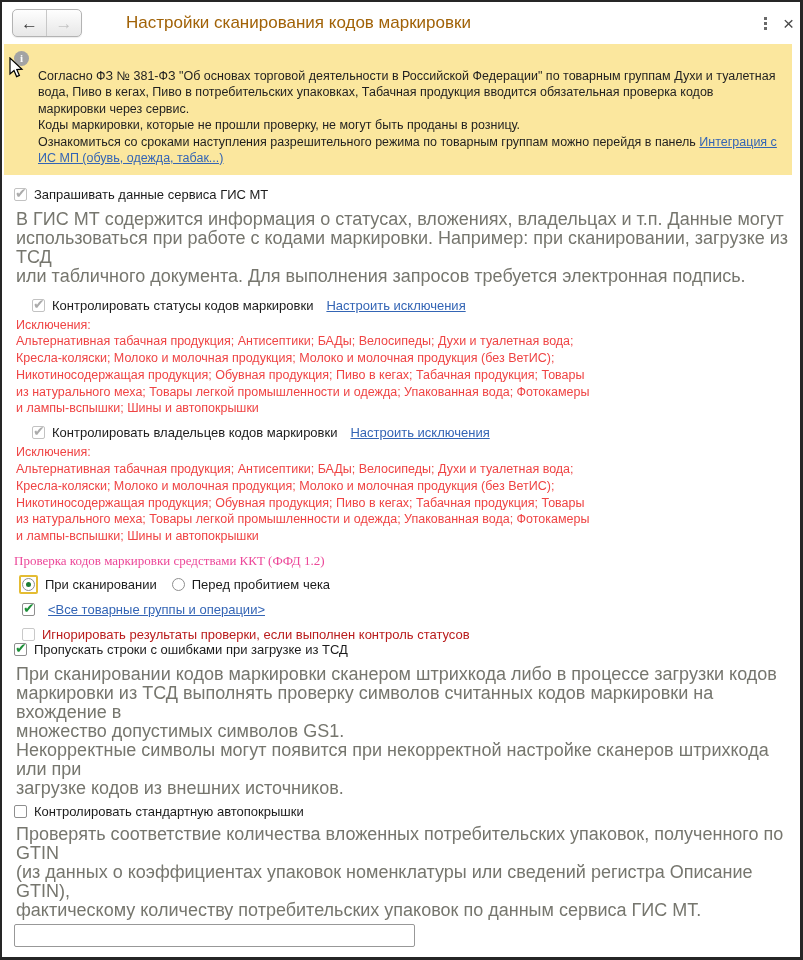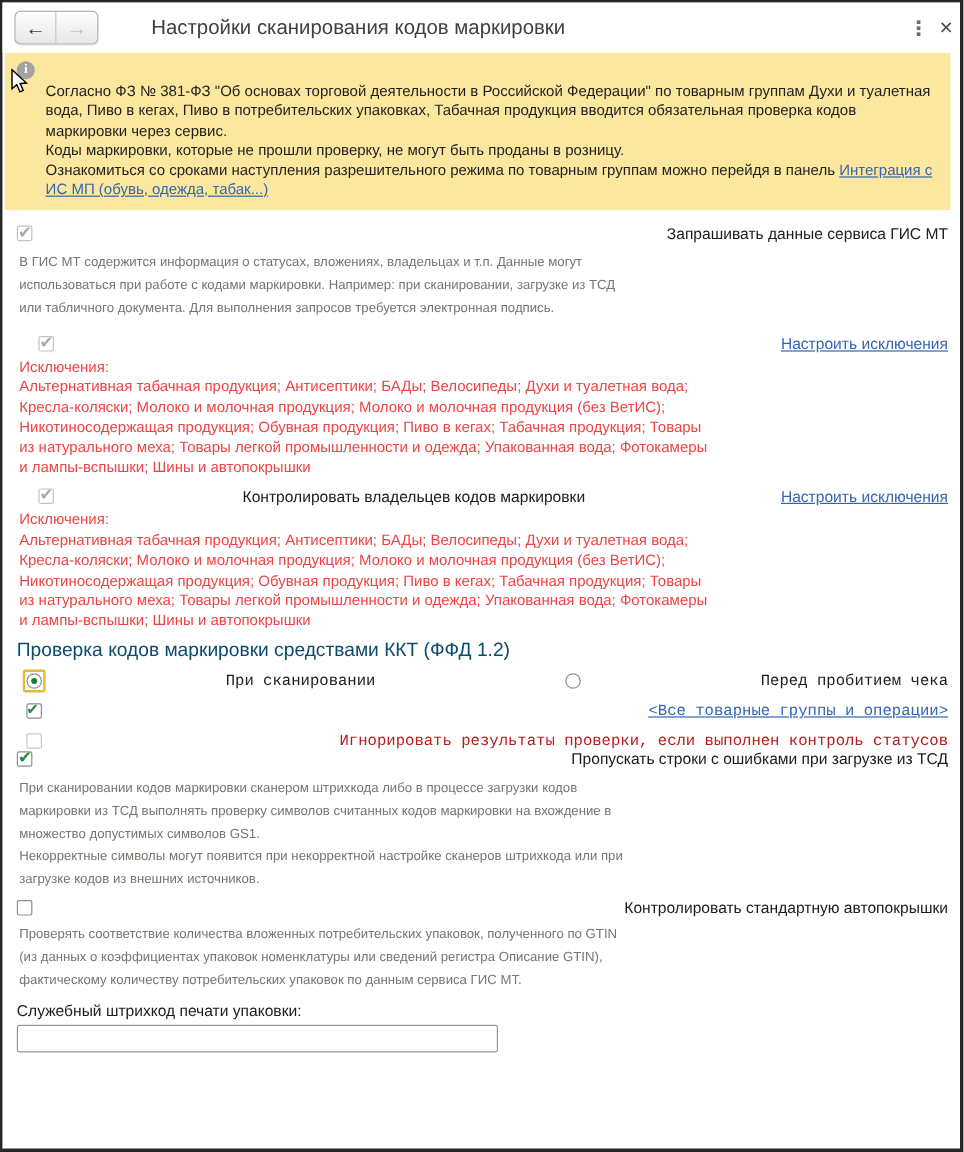--- a/index.html
+++ b/index.html
@@ -11,43 +11,43 @@
     font-family: "Liberation Sans", sans-serif; color: #1c1c1c;
   }
   
   .header { height: 42px; display: flex; align-items: center; padding: 0 10px; background:#fff; position: relative; }
   .nav-group { display: flex; border: 1px solid #b3b3b3; border-radius: 5px; overflow: hidden;
     background: linear-gradient(#fefefe, #e7e7e7); box-shadow: 0 1px 1px rgba(0,0,0,.08); }
   .nav-btn { width: 34px; height: 26px; display: flex; align-items: center; justify-content: center;
     font-size: 17px; line-height: 1; cursor: default; }
   .nav-btn.back { color: #3a3a3a; border-right: 1px solid #c8c8c8; }
   .nav-btn.fwd  { color: #c3c3c3; }
-  .win-title { margin-left: 44px; font-size: 17px; color: #404040; white-space: nowrap; text-align: right; }
+  .win-title { margin-left: 44px; font-size: 17px; color: #a16207; white-space: nowrap; text-align: right; }
   .hdr-right { position: absolute; right: 6px; top: 0; height: 42px; display: flex; align-items: center; gap: 16px; }
   .more-dots { color: #5a5a5a; font-size: 15px; letter-spacing: 0; line-height: 5px;
     display: flex; flex-direction: column; gap: 2px; align-items: center; }
   .more-dots i { width: 3px; height: 3px; background:#6a6a6a; display:block; }
   .close-x { color: #4a4a4a; font-size: 19px; line-height: 1; }
   
   .notice { margin: 0 8px 0 2px; background: #fbe79e; padding: 7px 10px 8px 34px; position: relative;
     font-size: 12.5px; line-height: 16.5px; color: #1f1f1f; white-space: pre-line; }
   .info-icon { position: absolute; left: 10px; top: 7px; width: 15px; height: 15px; border-radius: 50%;
     background: #a3a3a3; color: #fff; font-size: 11px; font-weight: bold; font-family: "Liberation Serif", serif;
     display: flex; align-items: center; justify-content: center; }
   .notice a, .lnk { color: #3465b5; text-decoration: underline; cursor: pointer; }
   .cursor-svg { position: absolute; left: 6px; top: 55px; z-index: 5; }
   
   .content { padding: 0 10px 0 12px; }
-  .row { display: flex; align-items: center; gap: 7px; font-size: 13px; justify-content: space-between; }
+  .row { display: flex; align-items: center; gap: 7px; font-size: 13px; }
   .row .lnk { font-size: 13px; margin-left: 6px; white-space: nowrap; }
   .indent1 { margin-left: 18px; }
-  .indent2 { margin-left: 8px; font-family: Liberation Mono, monospace; }
-  .desc { color: #76766e; font-size: 11px; line-height: 19px; white-space: pre-line; margin-left: 2px; }
+  .indent2 { margin-left: 8px; }
+  .desc { color: #76766e; font-size: 18px; line-height: 19px; white-space: pre-line; margin-left: 2px; }
   .excl { color: #ef4444; font-size: 12.5px; line-height: 16.8px; white-space: pre-line; margin-left: 2px; }
-  .section-title { font-size: 16px; color: #0c4a6e; }
+  .section-title { font-size: 13px; color: #ec4899; font-family: Liberation Serif, serif; }
   .dis-label { color: #b91c1c; }
   
   .cb { width: 13px; height: 13px; border: 1px solid #8e8e8e; border-radius: 2px; background: #fff;
     position: relative; flex: none; }
   .cb.checked-green::after { content: "\2714"; position: absolute; left: 0px; top: -4px;
     font-size: 14px; color: #1d9038; }
   .cb.checked-gray { border-color: #c2c2c2; }
   .cb.checked-gray::after { content: "\2714"; position: absolute; left: 0px; top: -4px;
     font-size: 14px; color: #ababab; }
   .cb.dis { border-color: #c9c9c9; }
@@ -98,20 +98,21 @@
     <div class="row mt12">
       <span class="cb checked-gray"></span>
       <span>Запрашивать данные сервиса ГИС МТ</span>
     </div>
     <div class="desc mt8">В ГИС МТ содержится информация о статусах, вложениях, владельцах и т.п. Данные могут
 использоваться при работе с кодами маркировки. Например: при сканировании, загрузке из ТСД
 или табличного документа. Для выполнения запросов требуется электронная подпись.</div>
 
     <div class="row mt12 indent1">
       <span class="cb checked-gray"></span>
+      <span>Контролировать статусы кодов маркировки</span>
       <a class="lnk">Настроить исключения</a>
     </div>
     <div class="excl mt4 indent1">Исключения:
 Альтернативная табачная продукция; Антисептики; БАДы; Велосипеды; Духи и туалетная вода;
 Кресла-коляски; Молоко и молочная продукция; Молоко и молочная продукция (без ВетИС);
 Никотиносодержащая продукция; Обувная продукция; Пиво в кегах; Табачная продукция; Товары
 из натурального меха; Товары легкой промышленности и одежда; Упакованная вода; Фотокамеры
 и лампы-вспышки; Шины и автопокрышки</div>
 
     <div class="row mt8 indent1">
@@ -159,17 +160,16 @@
 загрузке кодов из внешних источников.</div>
 
     <div class="row mt6">
       <span class="cb"></span>
       <span>Контролировать стандартную автопокрышки</span>
     </div>
     <div class="desc mt6">Проверять соответствие количества вложенных потребительских упаковок, полученного по GTIN
 (из данных о коэффициентах упаковок номенклатуры или сведений регистра Описание GTIN),
 фактическому количеству потребительских упаковок по данным сервиса ГИС МТ.</div>
 
-    <div class="mt8" style="font-size:13px">Служебный штрихкод печати упаковки:</div>
     <input class="text-input mt4" type="text" value="" style="">
 
   </div>
 </div>
 
 </body></html>

